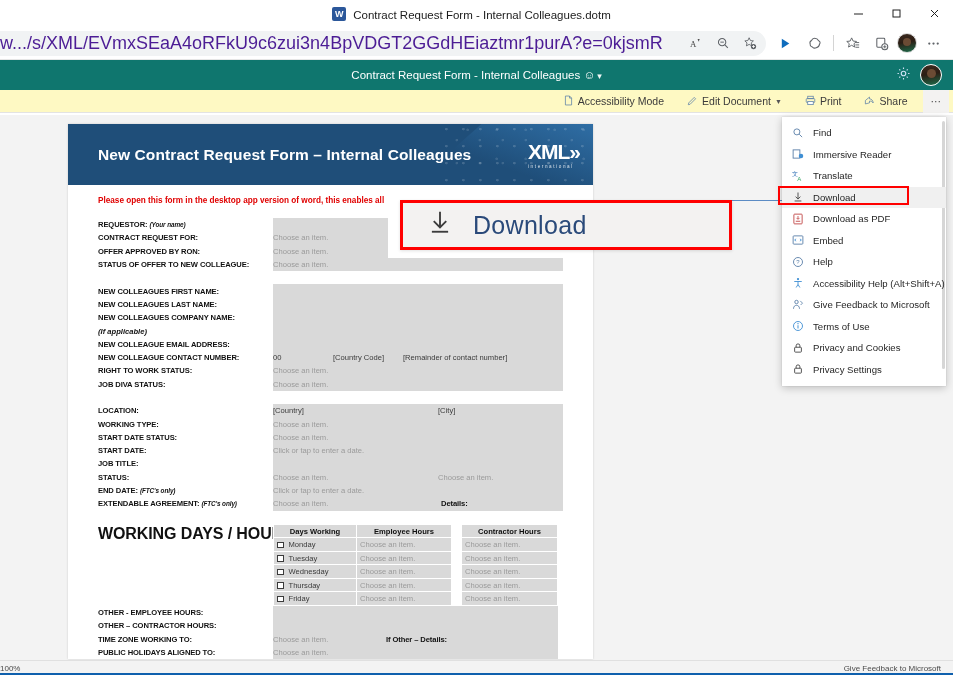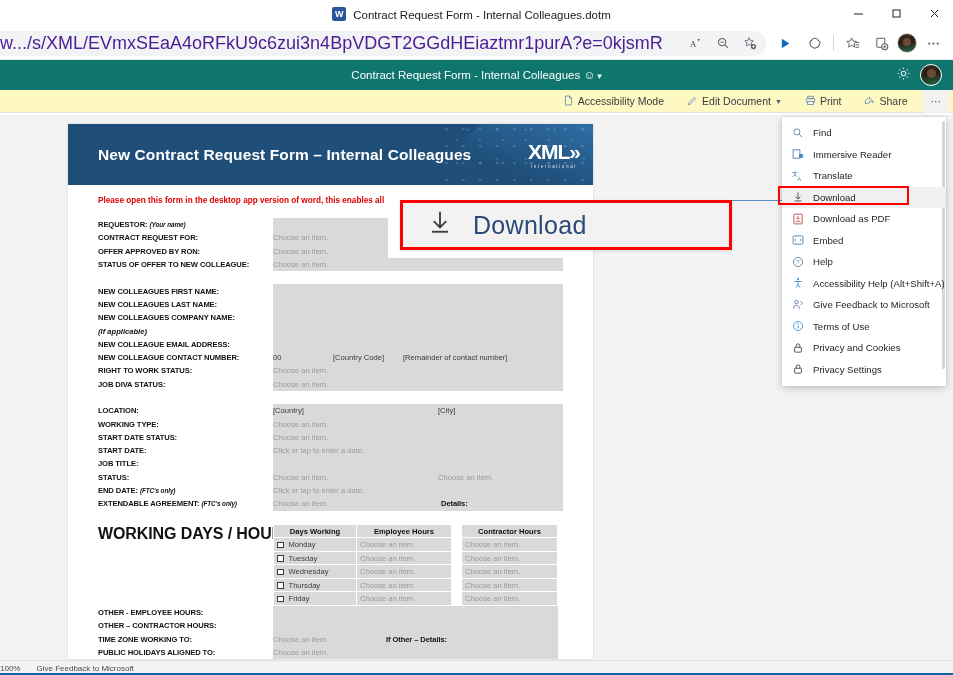--- a/index.html
+++ b/index.html
@@ -158,21 +158,21 @@
   }
   .banner-title {
     position: absolute; left: 30px; top: 50%;
     transform: translateY(-50%);
     color: #ffffff; font-size: 15.5px; font-weight: bold;
     letter-spacing: .1px;
   }
   .logo {
     position: absolute; right: 13px; top: 50%;
     transform: translateY(-50%);
-    text-align: center; color: #ffffff;
+    text-align: left; color: #ffffff;
   }
   .logo-main { font-size: 21px; font-weight: bold; letter-spacing: -1px; line-height: 1; }
   .logo-sub { font-size: 4.6px; letter-spacing: 1.6px; opacity: .82; margin-top: 2px; }
 
   
   .docbody { padding: 11px 0 0 30px; position: relative; }
   .warn {
     color: #e00000; font-size: 8.2px; font-weight: bold;
     margin-bottom: 13px; white-space: nowrap;
   }
@@ -250,21 +250,21 @@
   .menu-scroll {
     position: absolute; right: 1px; top: 4px;
     width: 3px; height: 248px; background: #d6d6d6; border-radius: 2px;
   }
 
   
   .statusbar {
     position: absolute; left: 0; bottom: 0;
     width: 953px; height: 15px;
     background: #f3f3f3; border-top: 1px solid #e0e0e0;
-    display: flex; align-items: center; justify-content: flex-start;
+    display: flex; align-items: center; justify-content: space-between;
     gap: 16px; padding-right: 12px;
     font-size: 8px; color: #4a4a4a;
   }
   .bottom-accent {
     position: absolute; left: 0; bottom: 0; width: 953px; height: 2px;
     background: #0f60ad;
   }
 </style>
 </head>
 <body>

